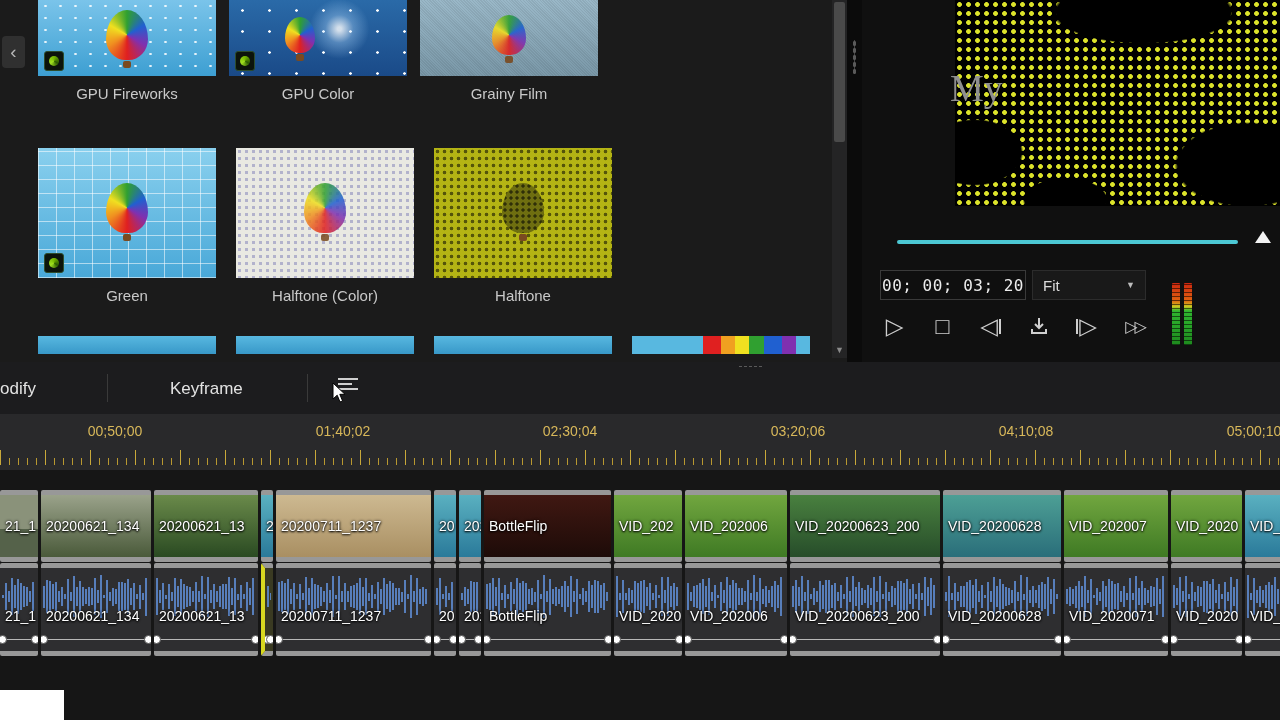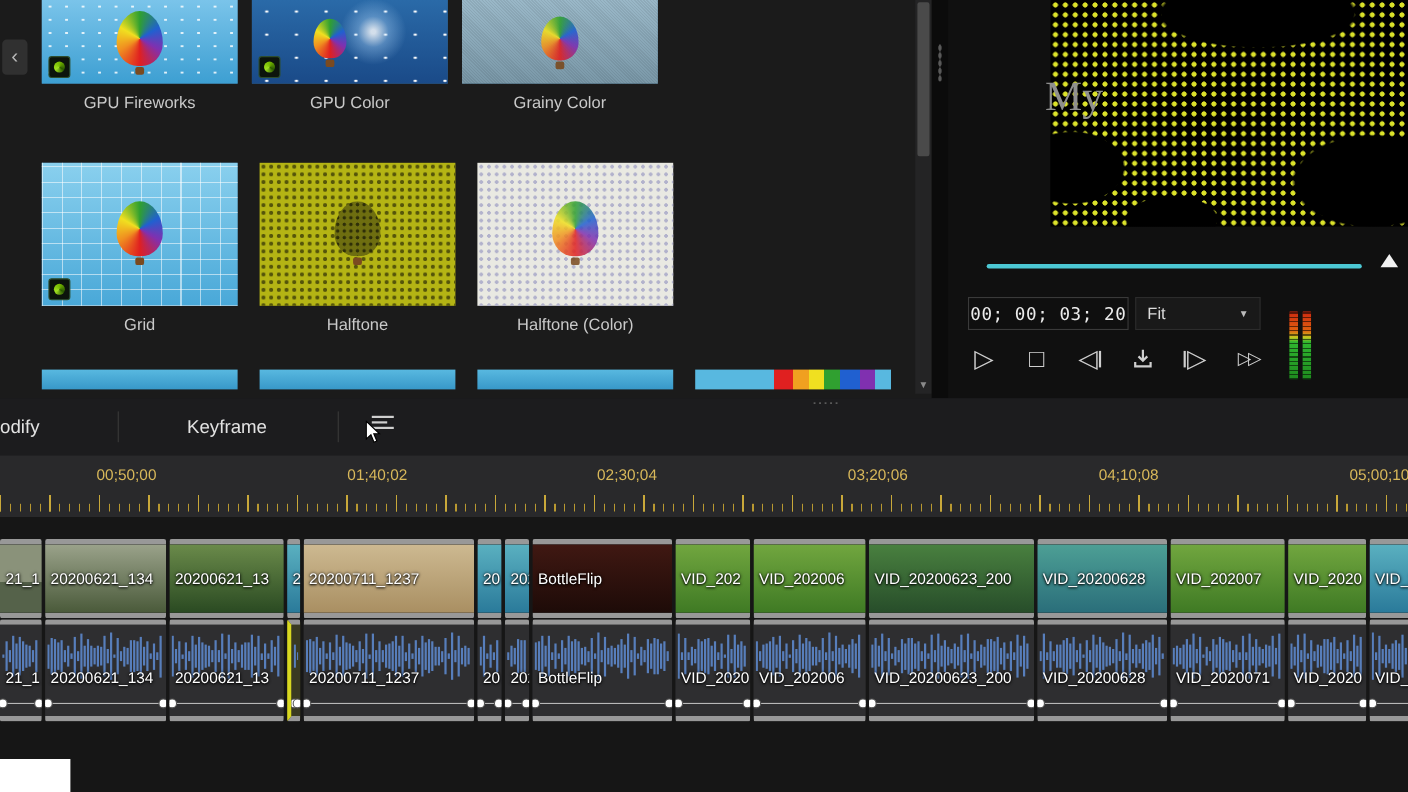--- a/index.html
+++ b/index.html
@@ -189,49 +189,49 @@
         </div>
         <div class="fx-label">GPU Color</div>
       </div>
 
 
       <div class="fx-cell">
         <div class="fx-thumb v-grainy">
           <div class="balloon"></div>
 
         </div>
-        <div class="fx-label">Grainy Color</div>
+        <div class="fx-label">Grainy Film</div>
       </div>
     </div>
 
   <div id="fx-row2" class="fx-row">
 
 
       <div class="fx-cell has-gpu">
         <div class="fx-thumb sky v-grid">
           <div class="balloon"></div>
           <div class="gpu-badge"></div>
         </div>
-        <div class="fx-label">Grid</div>
+        <div class="fx-label">Green</div>
+      </div>
+
+      <div class="fx-cell">
+        <div class="fx-thumb sky v-halftone-color">
+          <div class="balloon"></div>
+
+        </div>
+        <div class="fx-label">Halftone (Color)</div>
       </div>
 
       <div class="fx-cell">
         <div class="fx-thumb sky v-halftone">
           <div class="balloon"></div>
 
         </div>
         <div class="fx-label">Halftone</div>
-      </div>
-
-      <div class="fx-cell">
-        <div class="fx-thumb sky v-halftone-color">
-          <div class="balloon"></div>
-
-        </div>
-        <div class="fx-label">Halftone (Color)</div>
       </div>
     </div>
 
   <div id="fx-row3" class="fx-row">
 
       <div class="fx-cell">
         <div class="fx-thumb strip-blue"></div>
       </div>
 
       <div class="fx-cell">

